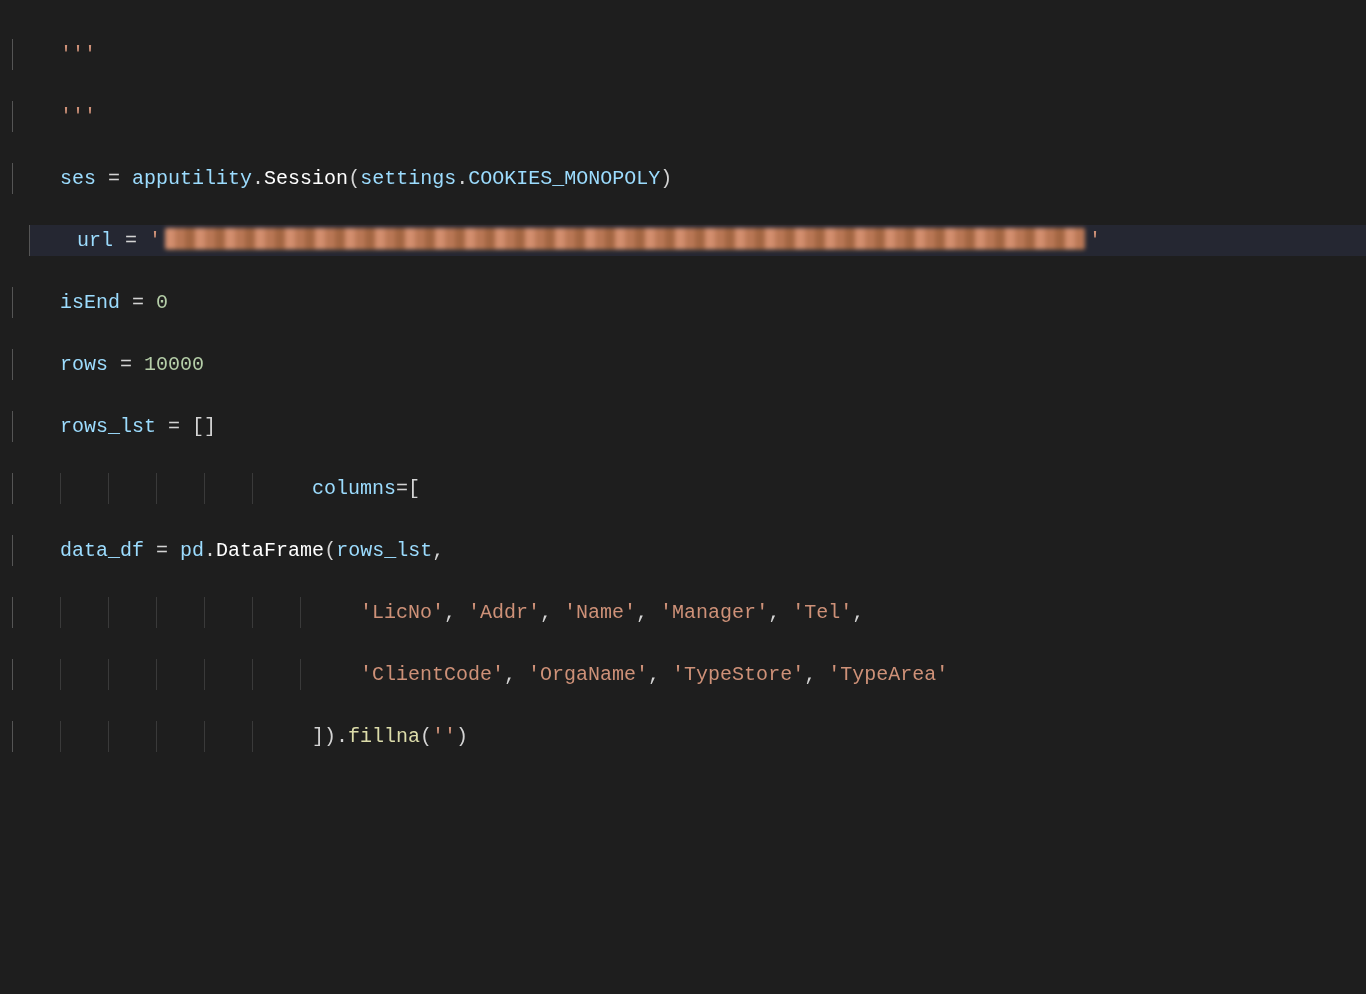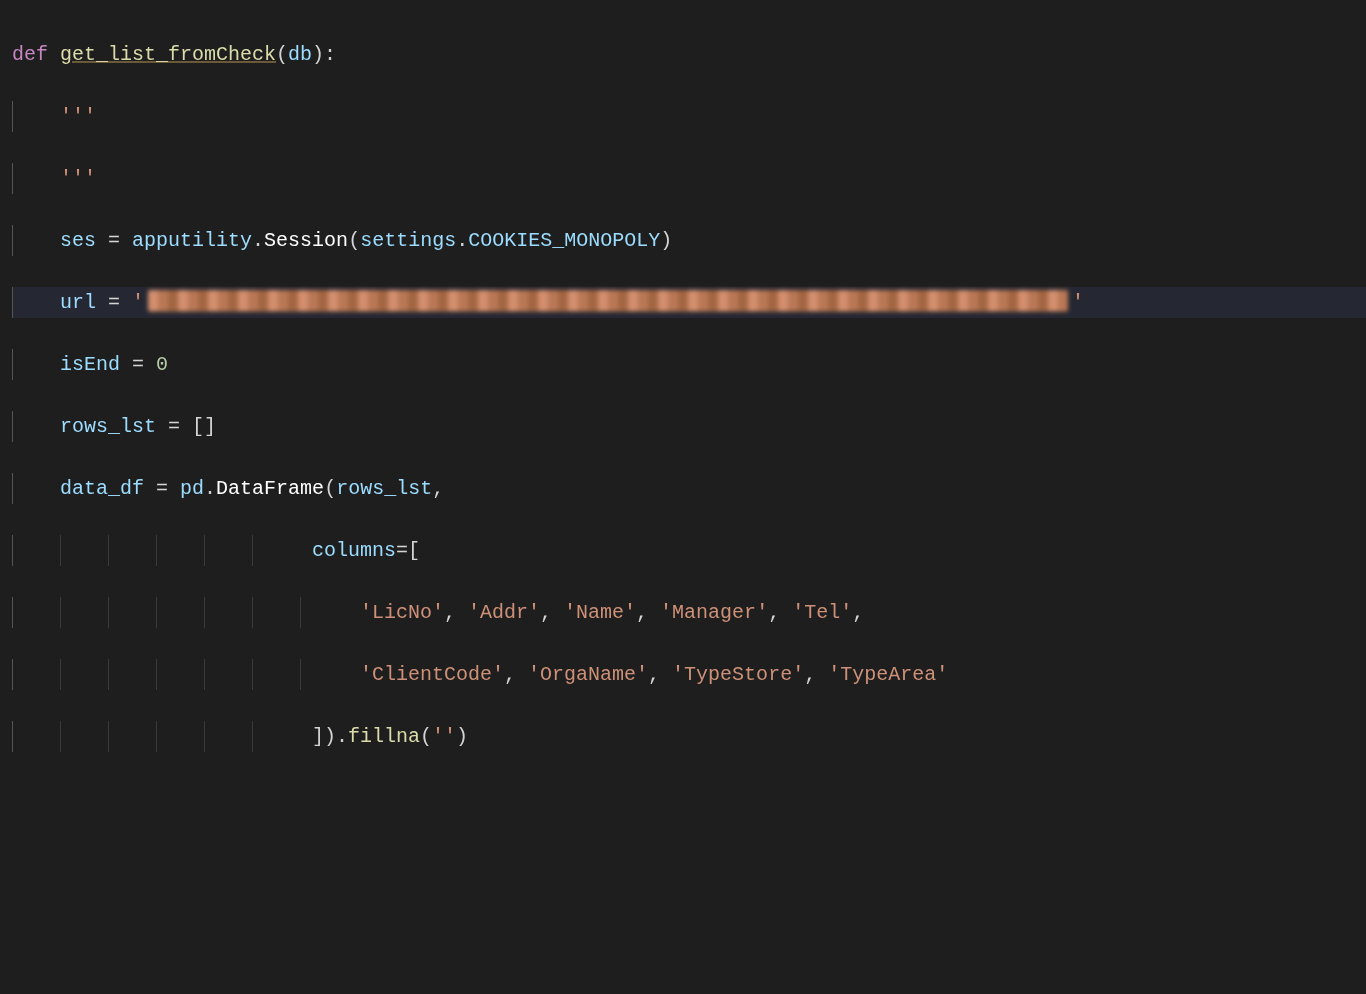--- a/index.html
+++ b/index.html
@@ -12,21 +12,21 @@
     overflow: hidden;
     width: 1366px;
     height: 994px;
   }
   .editor {
     padding: 8px 0 0 12px;
     white-space: pre;
   }
   .line { display: block; height: 31px; position: relative; }
   .line.hl { background: #2a2d3a; }
-  .line.hl2 { background: #252732; }
+  .line.hl2 { background: #252732; margin-left: 17px; }
 
   
   .ind {
     display: inline-block;
     width: 48px; 
     border-left: 1px solid #3a3a3a;
     height: 31px;
     vertical-align: top;
   }
   .ind:first-child { border-left: 1px solid #555; }
@@ -61,29 +61,29 @@
   }
   .underline-url {
     border-bottom: 1px solid #7a5d44;
     padding-bottom: 1px;
   }
 </style>
 </head>
 <body>
 
 <div class="editor">
-<span class="line"><span class="kw">def</span> <span class="fndecl">get_list_fromCheck</span><span class="punc">(</span><span class="param">db</span><span class="punc">):</span></span>
 <span class="line"><span class="ind"></span><span class="str">'''</span></span>
 <span class="line"><span class="ind"></span><span class="str">'''</span></span>
 <span class="line"><span class="ind"></span><span class="var">ses</span> <span class="op">=</span> <span class="var">apputility</span><span class="punc">.</span><span class="cls">Session</span><span class="punc">(</span><span class="var">settings</span><span class="punc">.</span><span class="var">COOKIES_MONOPOLY</span><span class="punc">)</span></span>
 <span class="line hl2"><span class="ind"></span><span class="var">url</span> <span class="op">=</span> <span class="str">'</span><span class="pixelate underline-url" style="width:920px;"></span><span class="str">'</span></span>
 <span class="line"><span class="ind"></span><span class="var">isEnd</span> <span class="op">=</span> <span class="num">0</span></span>
+<span class="line"><span class="ind"></span><span class="var">rows</span> <span class="op">=</span> <span class="num">10000</span></span>
 <span class="line"><span class="ind"></span><span class="var">rows_lst</span> <span class="op">=</span> <span class="punc">[]</span></span>
+<span class="line"><span class="ind"></span><span class="ind"></span><span class="ind"></span><span class="ind"></span><span class="ind"></span><span class="ind"></span> <span class="argname">columns</span><span class="op">=</span><span class="punc">[</span></span>
 <span class="line"><span class="ind"></span><span class="var">data_df</span> <span class="op">=</span> <span class="var">pd</span><span class="punc">.</span><span class="cls">DataFrame</span><span class="punc">(</span><span class="var">rows_lst</span><span class="punc">,</span></span>
-<span class="line"><span class="ind"></span><span class="ind"></span><span class="ind"></span><span class="ind"></span><span class="ind"></span><span class="ind"></span> <span class="argname">columns</span><span class="op">=</span><span class="punc">[</span></span>
 <span class="line"><span class="ind"></span><span class="ind"></span><span class="ind"></span><span class="ind"></span><span class="ind"></span><span class="ind"></span><span class="ind"></span> <span class="str">'LicNo'</span><span class="punc">, </span><span class="str">'Addr'</span><span class="punc">, </span><span class="str">'Name'</span><span class="punc">, </span><span class="str">'Manager'</span><span class="punc">, </span><span class="str">'Tel'</span><span class="punc">,</span></span>
 <span class="line"><span class="ind"></span><span class="ind"></span><span class="ind"></span><span class="ind"></span><span class="ind"></span><span class="ind"></span><span class="ind"></span> <span class="str">'ClientCode'</span><span class="punc">, </span><span class="str">'OrgaName'</span><span class="punc">, </span><span class="str">'TypeStore'</span><span class="punc">, </span><span class="str">'TypeArea'</span></span>
 <span class="line"><span class="ind"></span><span class="ind"></span><span class="ind"></span><span class="ind"></span><span class="ind"></span><span class="ind"></span> <span class="punc">]</span><span class="punc">).</span><span class="fn">fillna</span><span class="punc">(</span><span class="str">''</span><span class="punc">)</span></span>
 
 
 
 
 
 
 

